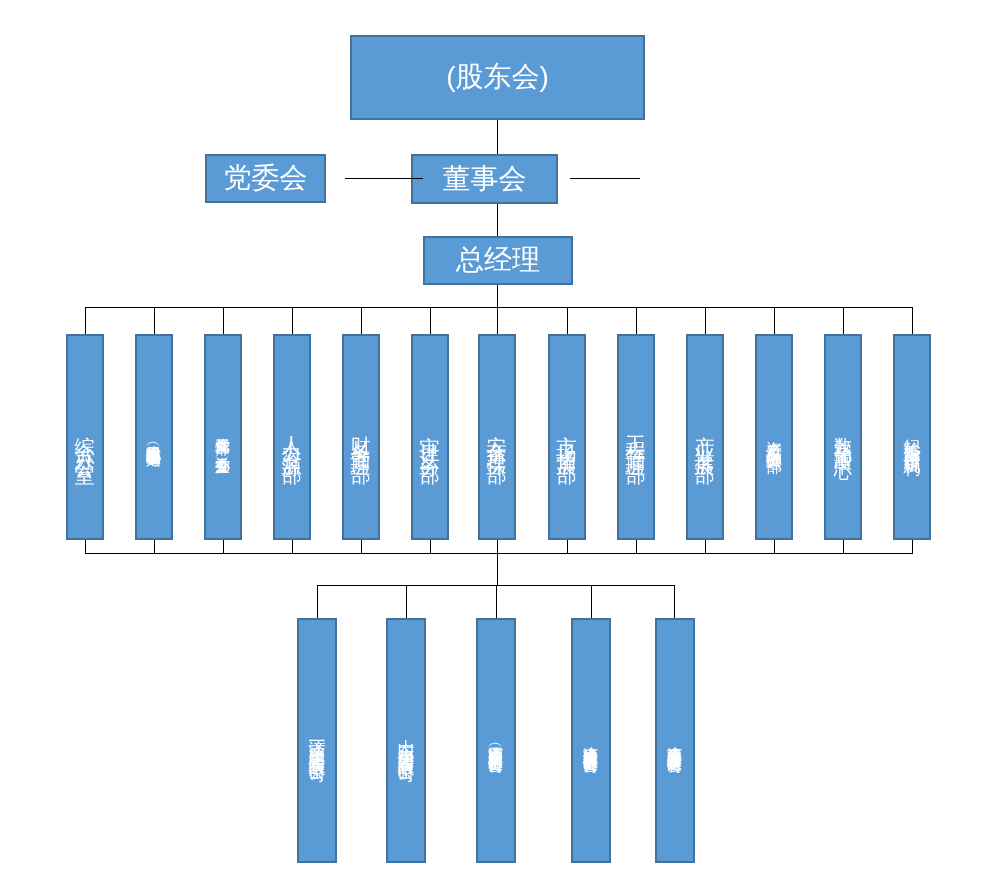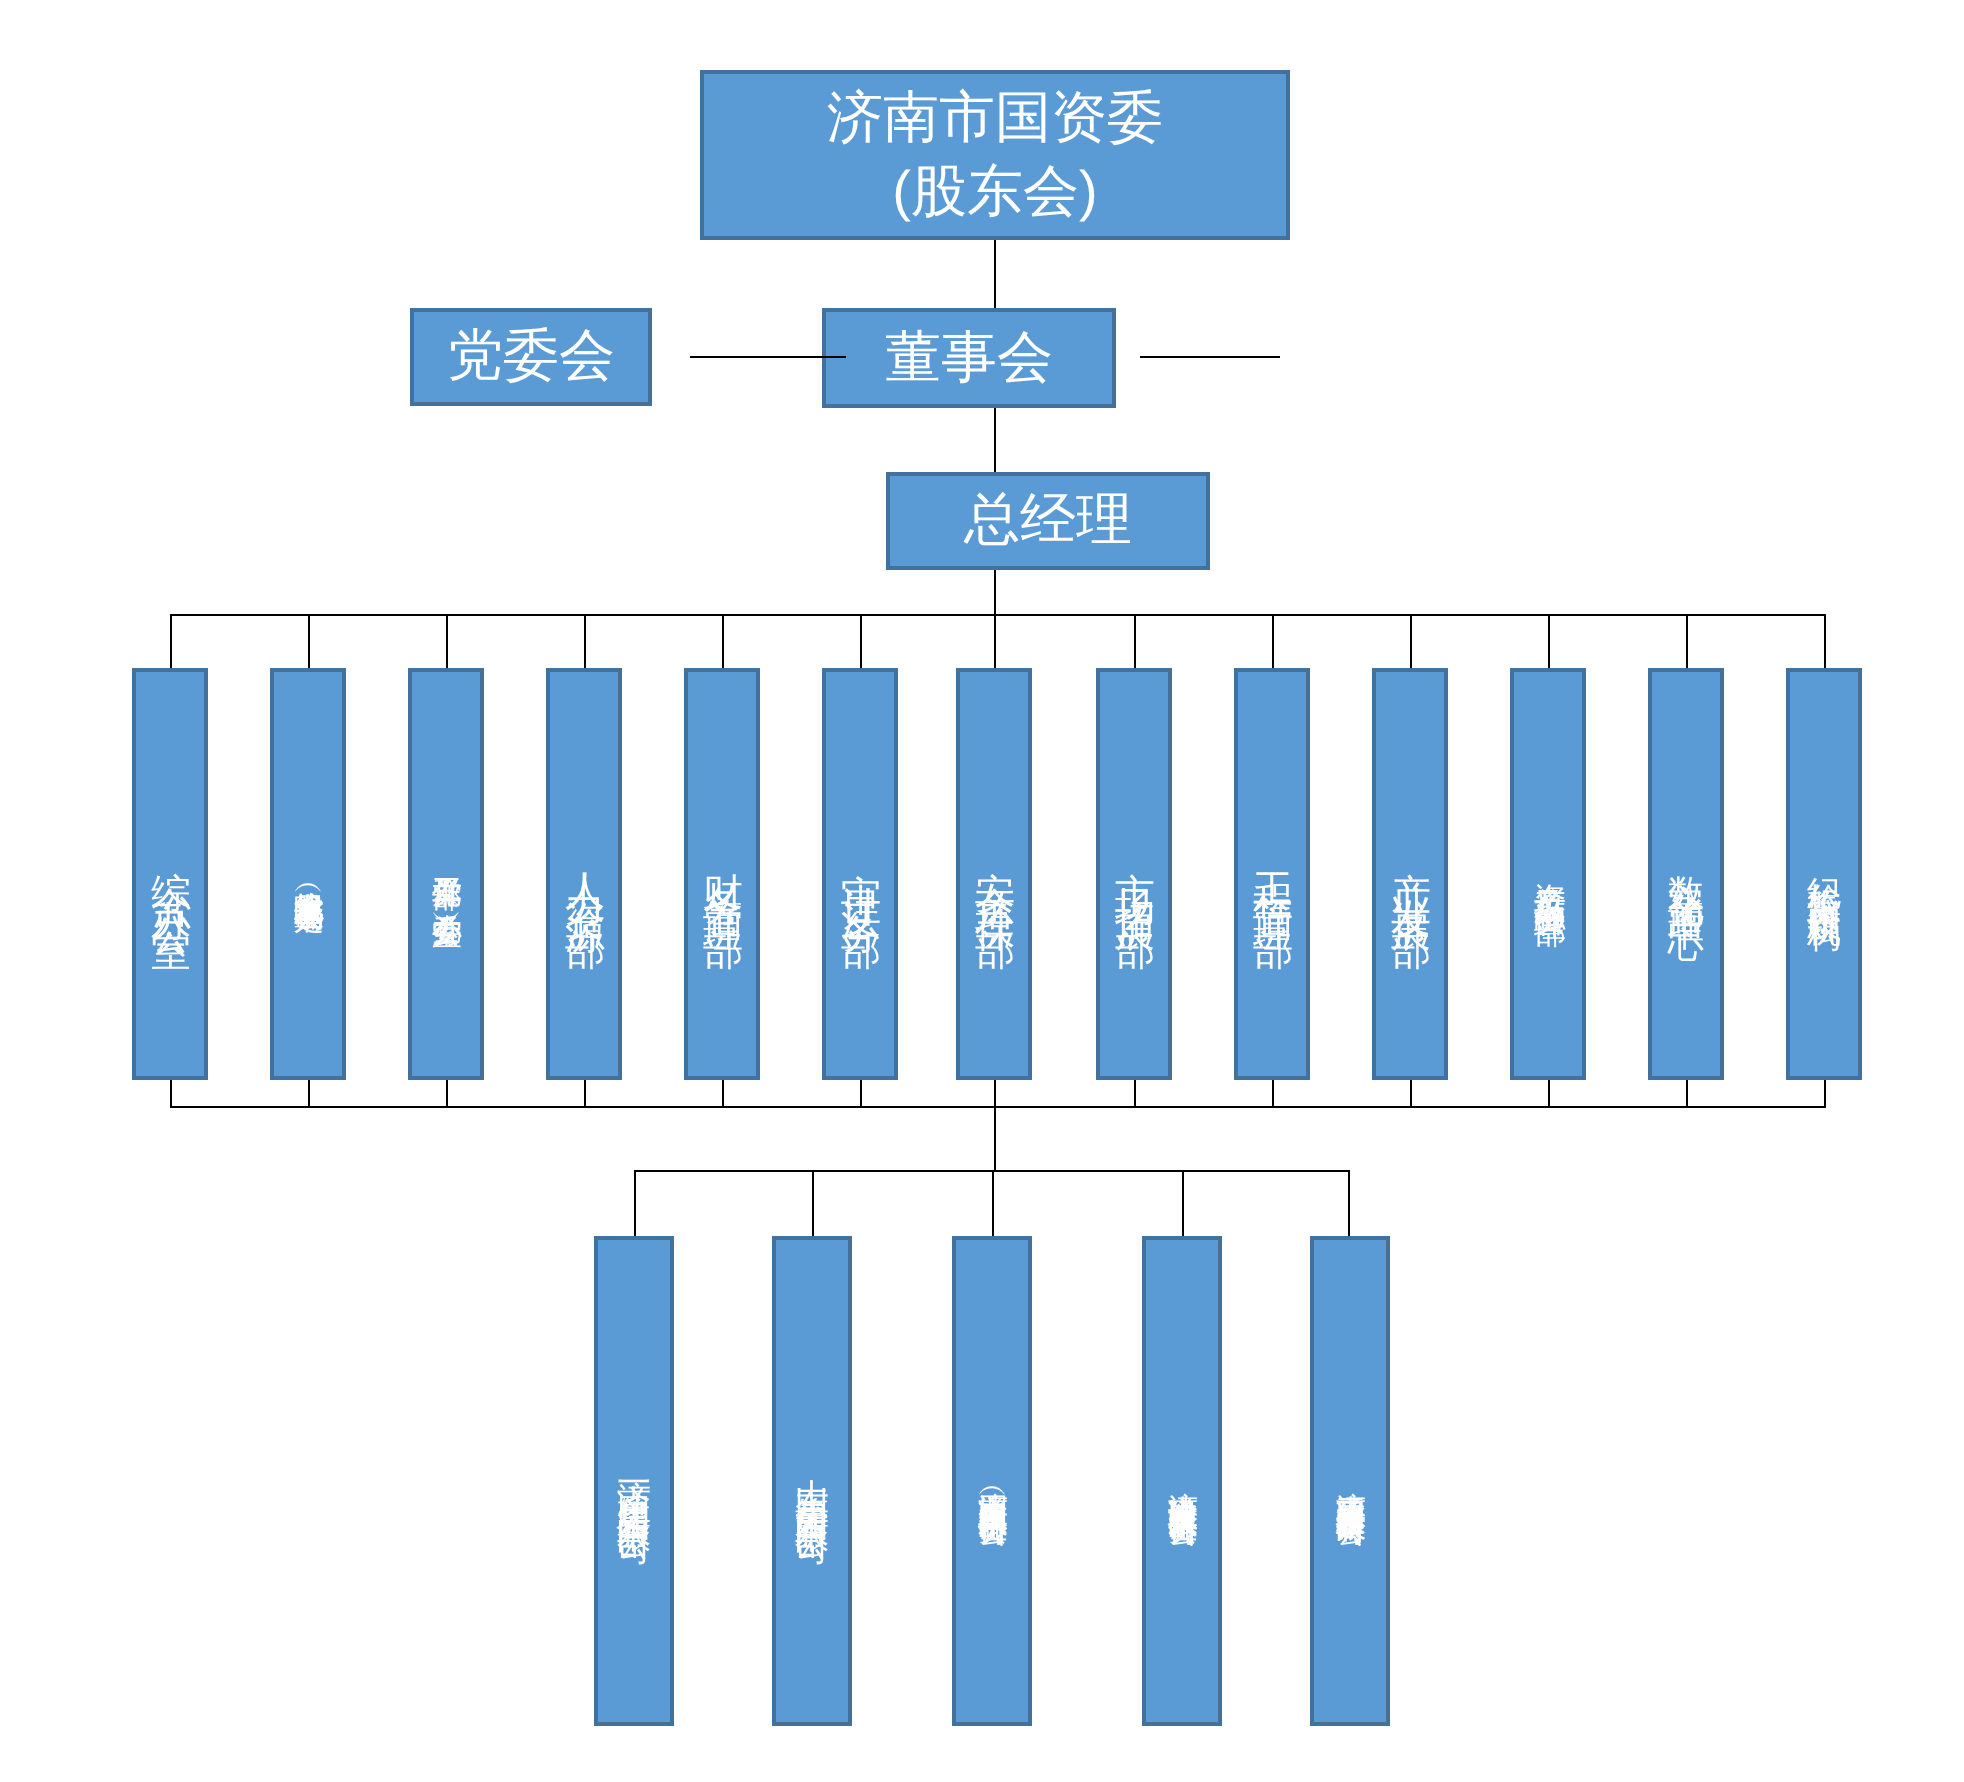--- a/index.html
+++ b/index.html
@@ -52,32 +52,31 @@
     width: 1px;
     background: var(--connector, #000000);
   }
 </style>
 </head>
 <body>
 
 <div id="canvas">
 
   <div class="obox twoline" style="left:350px; top:35px; width:295px; height:85px;">
-    <span>济南市国资委</span>
     <span>(股东会)</span>
   </div>
 
   <div class="obox" style="left:205px; top:154px; width:121px; height:49px;">
     <span>党委会</span>
   </div>
   <div class="obox" style="left:411px; top:154px; width:147px; height:50px;">
     <span>董事会</span>
   </div>
 
-  <div class="obox" style="left:423px; top:236px; width:162px; height:49px;margin-left:20px;">
+  <div class="obox" style="left:423px; top:236px; width:150px; height:49px;">
     <span>总经理</span>
   </div>
 
   <div class="vline" style="left:497px; top:120px; height:34px;"></div>
   <div class="hline" style="left:345px; top:178px; width:78px;"></div>
   <div class="hline" style="left:570px; top:178px; width:70px;"></div>
   <div class="vline" style="left:497px; top:204px; height:32px;"></div>
   <div class="vline" style="left:497px; top:285px; height:22px;"></div>
 
   <div class="hline" style="left:85px; top:307px; width:827px;"></div>

